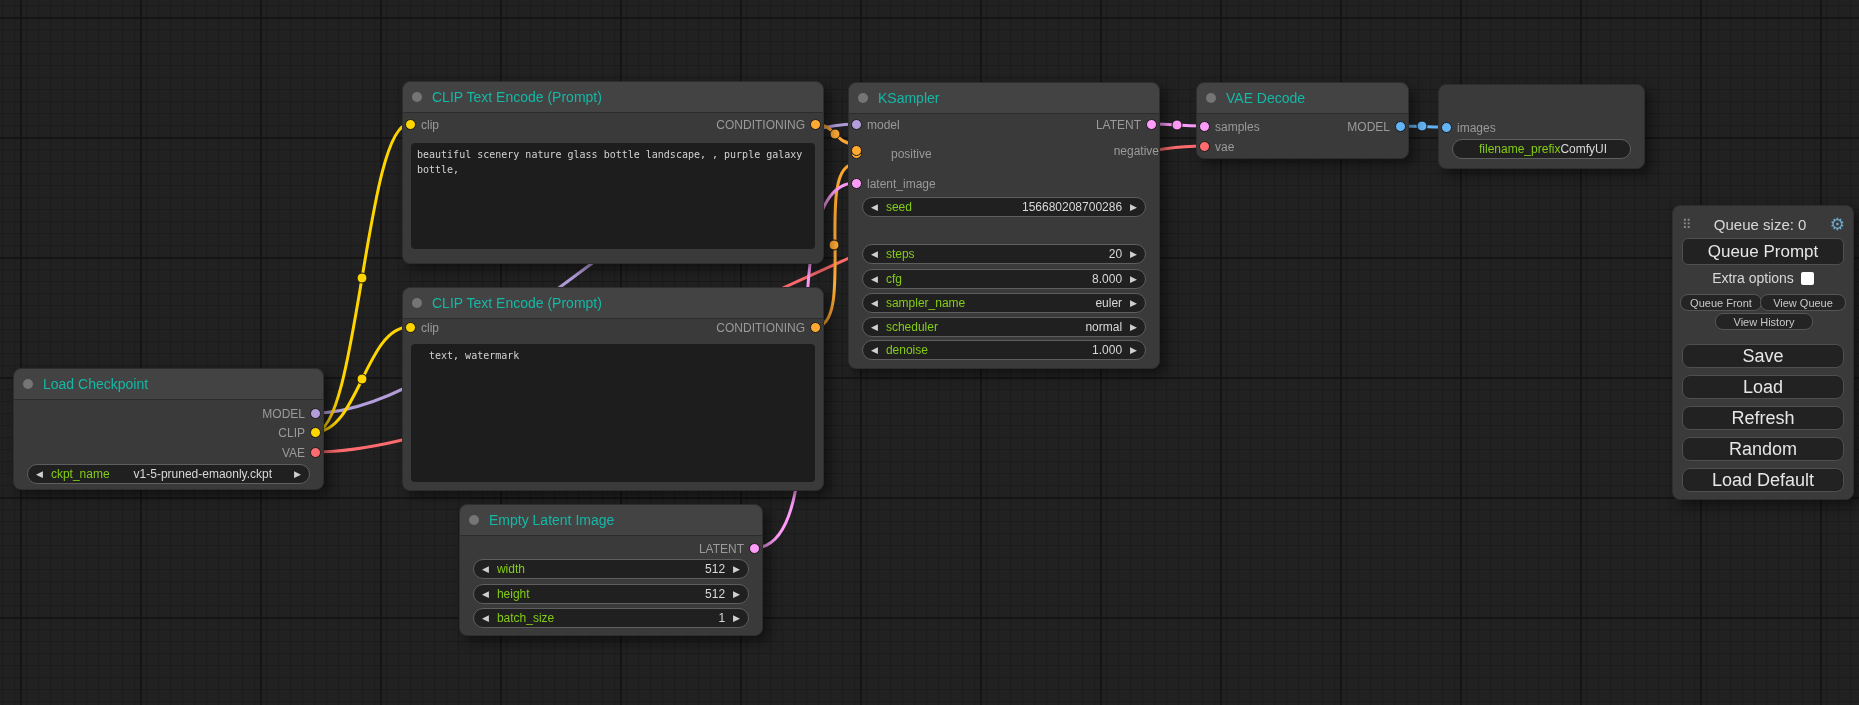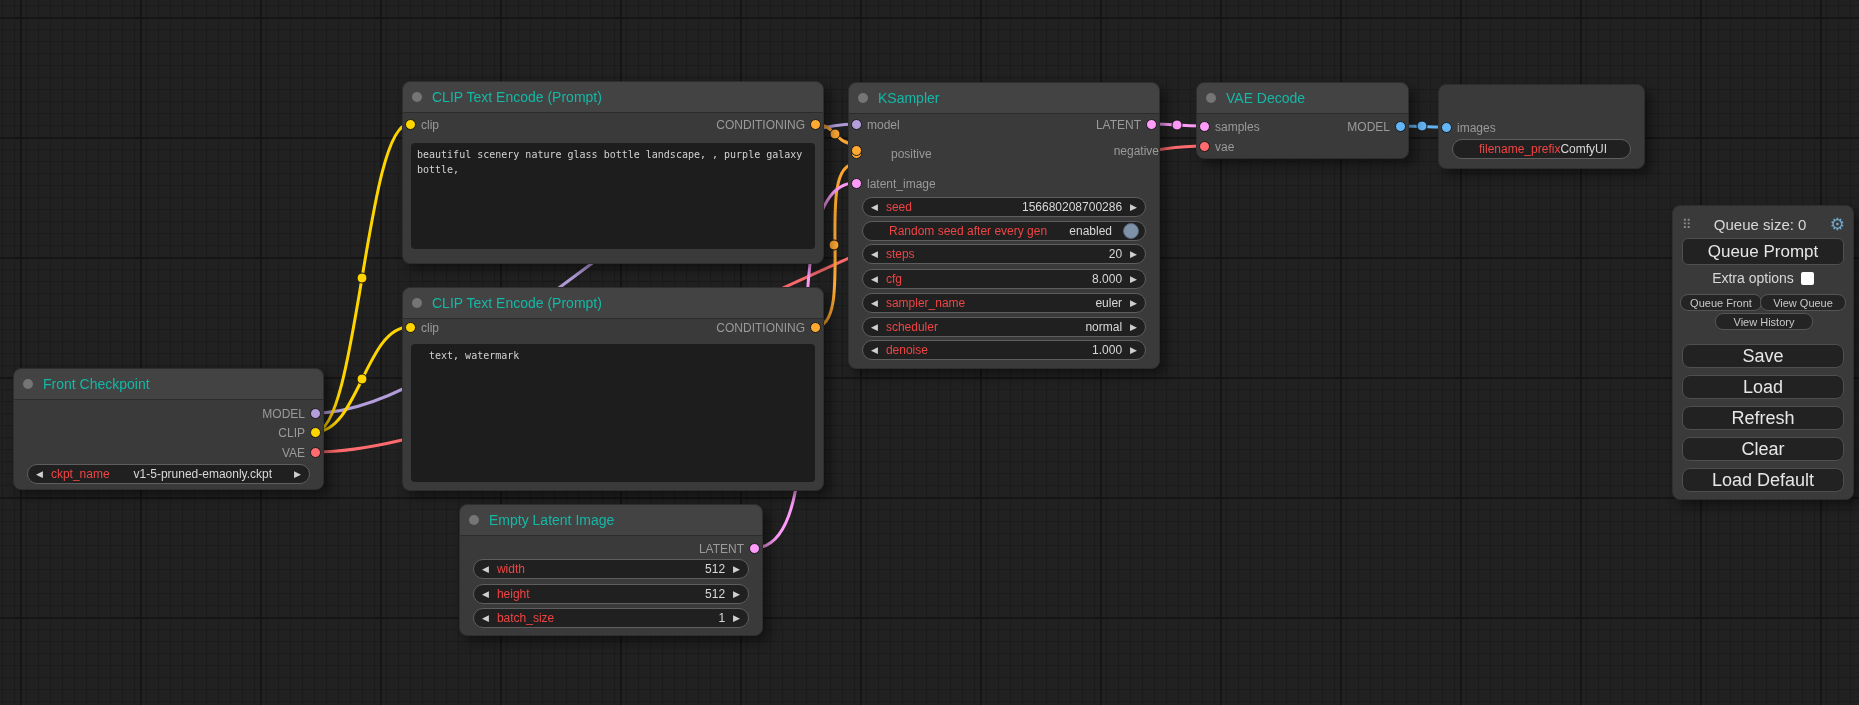--- a/index.html
+++ b/index.html
@@ -35,21 +35,21 @@
   .slot.in .lbl{margin-left:18px;}
   .slot.out{justify-content:flex-end;}
   .slot.out .dot{right:2px;}
   .slot.out .lbl{margin-right:18px;}
   .widget{
     position:absolute;left:13px;right:13px;height:20px;background:#202020;
     border:1px solid #5e5e5e;border-radius:10px;display:flex;align-items:center;
     font-size:12px;box-sizing:border-box;
   }
   .w-arrow{color:#d0d0d0;font-size:9px;padding:0 8px;flex:0 0 auto;line-height:1;}
-  .w-label{color:#ef4444;white-space:nowrap;}
+  .w-label{color:#84cc16;white-space:nowrap;}
   .w-value{margin-left:auto;color:#d8d8d8;white-space:nowrap;}
   .widget.no-arrows{padding-left:26px;padding-right:6px;}
   .widget.no-arrows .w-value{margin-right:6px;}
   .toggle-knob{width:14px;height:14px;border-radius:50%;background:#7e92a8;border:1px solid #55масс6577;flex:0 0 auto;}
   .prompt-box{
     position:absolute;left:8px;right:8px;background:#1d1d1d;border-radius:4px;
     color:#d2d2d2;font-family:"DejaVu Sans Mono",monospace;font-size:10px;
     line-height:15px;padding:4px 6px;white-space:pre-wrap;box-sizing:border-box;
   }
   
@@ -95,21 +95,21 @@
     <circle cx="362" cy="379" r="5" fill="#FFD500"></circle>
     <circle cx="835" cy="134" r="5" fill="#FFA931"></circle>
     <circle cx="834" cy="245" r="5" fill="#FFA931"></circle>
     <circle cx="1177" cy="125" r="5" fill="#FF9CF9"></circle>
     <circle cx="1422" cy="126" r="5" fill="#64B5F6"></circle>
   </svg>
 
   <div class="node" style="left:13px;top:368px;width:309px;height:120px;">
     <div class="node-title">
       <span class="title-dot"></span>
-      <span>Front Checkpoint</span>
+      <span>Load Checkpoint</span>
     </div>
     <div class="slot out" style="top:36px;">
       <span class="lbl">MODEL</span>
       <span class="dot" style="background-color: rgb(179, 157, 219);"></span>
     </div>
     <div class="slot out" style="top:55px;">
       <span class="lbl">CLIP</span>
       <span class="dot" style="background-color: rgb(255, 213, 0);"></span>
     </div>
     <div class="slot out" style="top:75px;">
@@ -208,25 +208,20 @@
     </div>
     <div class="slot out" style="top:33px;">
       <span class="lbl">LATENT</span>
       <span class="dot" style="background-color: rgb(255, 156, 249);"></span>
     </div>
     <div class="widget" style="top:114px;">
       <span class="w-arrow">◀</span>
       <span class="w-label">seed</span>
       <span class="w-value">156680208700286</span>
       <span class="w-arrow">▶</span>
-    </div>
-    <div class="widget no-arrows" style="top:138px;">
-      <span class="w-label">Random seed after every gen</span>
-      <span class="w-value">enabled</span>
-      <span class="toggle-knob" style="margin-left: 5px; border: 1px solid rgb(85, 103, 122); background-color: rgb(126, 146, 168);"></span>
     </div>
     <div class="widget" style="top:161px;">
       <span class="w-arrow">◀</span>
       <span class="w-label">steps</span>
       <span class="w-value">20</span>
       <span class="w-arrow">▶</span>
     </div>
     <div class="widget" style="top:186px;">
       <span class="w-arrow">◀</span>
       <span class="w-label">cfg</span>
@@ -293,17 +288,17 @@
     <div class="qp-extra">
       <span>Extra options</span>
       <span class="qp-check"></span>
     </div>
     <div class="qp-pill" style="left:7px;top:88px;width:80px;">Queue Front</div>
     <div class="qp-pill" style="right:7px;top:88px;width:84px;">View Queue</div>
     <div class="qp-pill" style="left:42px;top:107px;width:96px;">View History</div>
     <div class="qp-btn big" style="top:138px;">Save</div>
     <div class="qp-btn big" style="top:169px;">Load</div>
     <div class="qp-btn big" style="top:200px;">Refresh</div>
-    <div class="qp-btn big" style="top:231px;">Clear</div>
+    <div class="qp-btn big" style="top:231px;">Random</div>
     <div class="qp-btn big" style="top:262px;">Load Default</div>
   </div>
 
 </div>
 
 </body></html>

